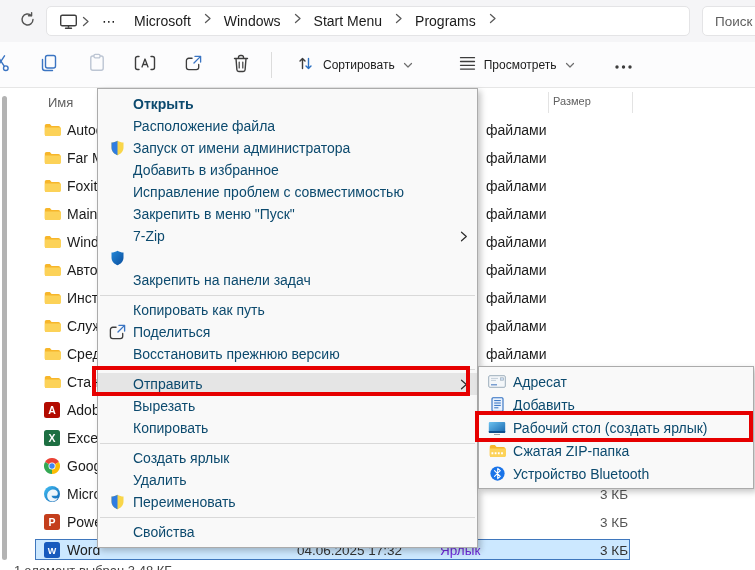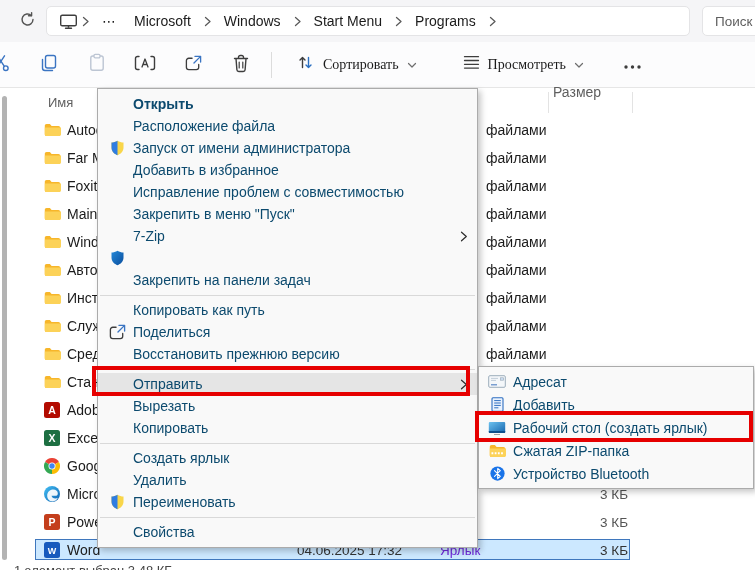--- a/index.html
+++ b/index.html
@@ -12,43 +12,43 @@
   .topbar{position:absolute;top:0;left:0;right:0;height:42px;background:#f5f5f7}
   .refresh-btn{position:absolute;left:12px;top:6px;width:30px;height:30px;border:none;
                background:transparent;display:flex;align-items:center;justify-content:center}
   .addressbar{position:absolute;left:46px;top:6px;width:644px;height:30px;background:#fff;
               border:1px solid #e4e4e6;border-radius:5px;display:flex;align-items:center;
               font-size:14px;overflow:hidden}
   .bc-icon{display:flex;margin-left:12px}
   .bc-chev{display:flex;padding:0 3px}
   .crumb{padding:0 9px;background:none;border:none;font-size:14px;color:#1b1b1b;
          font-family:inherit;white-space:nowrap}
-  #breadcrumb-items{display:flex;align-items:center}
+  #breadcrumb-items{display:flex;}
   .searchbox{position:absolute;left:702px;top:6px;width:140px;height:30px;background:#fff;
              border:1px solid #e4e4e6;border-radius:5px;display:flex;align-items:center;
              padding-left:12px;font-size:13.5px;color:#5f5f5f}
 
   
   .toolbar{position:absolute;top:42px;left:0;right:0;height:46px;background:#fcfcfd;
            border-bottom:1px solid #e6e6e6;display:flex;align-items:center}
   #tb-icons{display:flex;align-items:center;gap:8px}
   .tb-btn{width:40px;height:34px;border:none;background:transparent;display:flex;
           align-items:center;justify-content:center}
   .tb-btn.first{margin-left:-19px}
   .tb-divider{width:1px;height:26px;background:#dcdcdc;margin:0 14px 0 10px}
   .tb-label-btn{display:flex;align-items:center;gap:8px;border:none;background:none;
-                font-size:14px;color:#1b1b1b;padding:0 10px;height:34px;font-family:Liberation Serif, serif}
+                font-size:12px;color:#1b1b1b;padding:0 10px;height:34px;font-family:Liberation Sans, sans-serif}
   #btn-view{margin-left:26px}
   #btn-more{margin-left:20px}
 
   
   .left-scrollbar{position:absolute;left:2px;top:96px;width:5px;height:464px;
                   background:#b3b3b3;border-radius:3px}
   .col-name{position:absolute;left:48px;top:95px;font-size:13px;color:#5f5f5f}
-  .col-size{position:absolute;left:553px;top:84px;font-size:14px;color:#5f5f5f}
+  .col-size{position:absolute;left:553px;top:95px;font-size:11px;color:#5f5f5f}
   .col-sep{position:absolute;top:92px;width:1px;height:21px;background:#e3e3e3}
   #colsep-1{left:548px}
   #colsep-2{left:632px}
 
   .row{position:absolute;left:0;width:755px;height:28px}
   .row .ric{position:absolute;left:44px;top:50%;transform:translateY(-50%);display:flex}
   .row .rname{position:absolute;left:67px;top:50%;transform:translateY(-50%);
               font-size:14px;white-space:nowrap}
   .row .rfrag{position:absolute;left:486px;top:50%;transform:translateY(-50%);font-size:14px}
   .row .rsize{position:absolute;left:556px;width:72px;text-align:right;top:50%;

